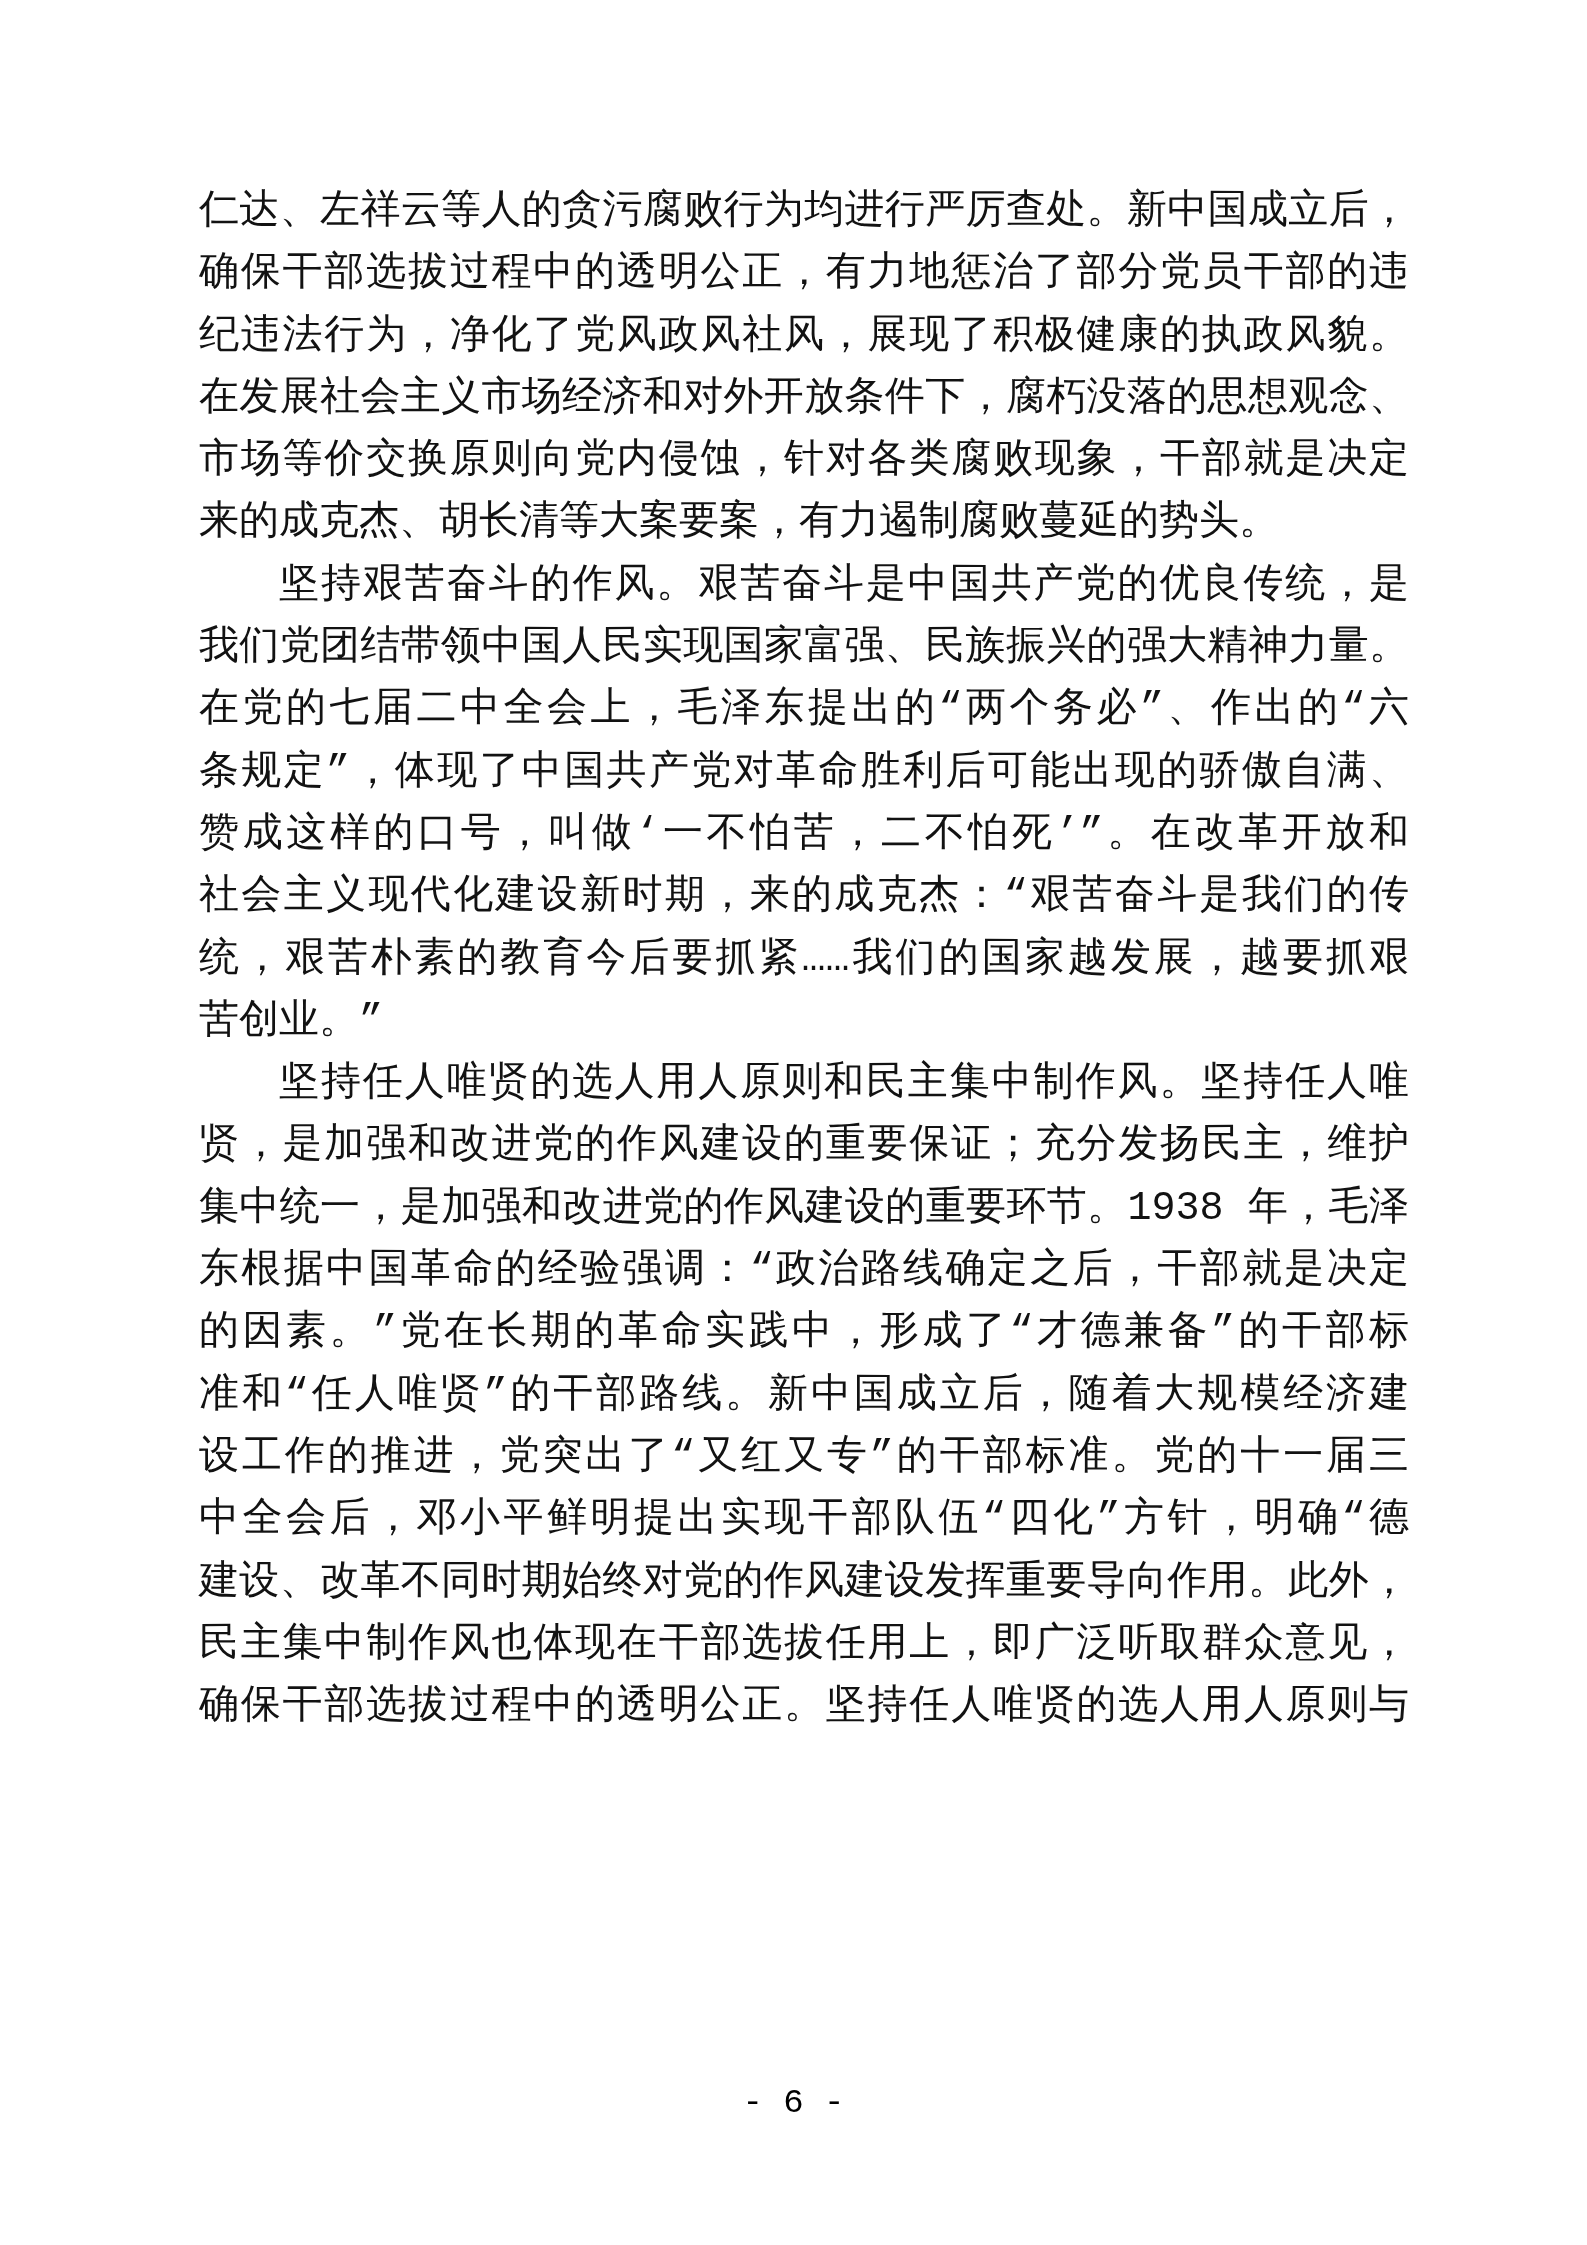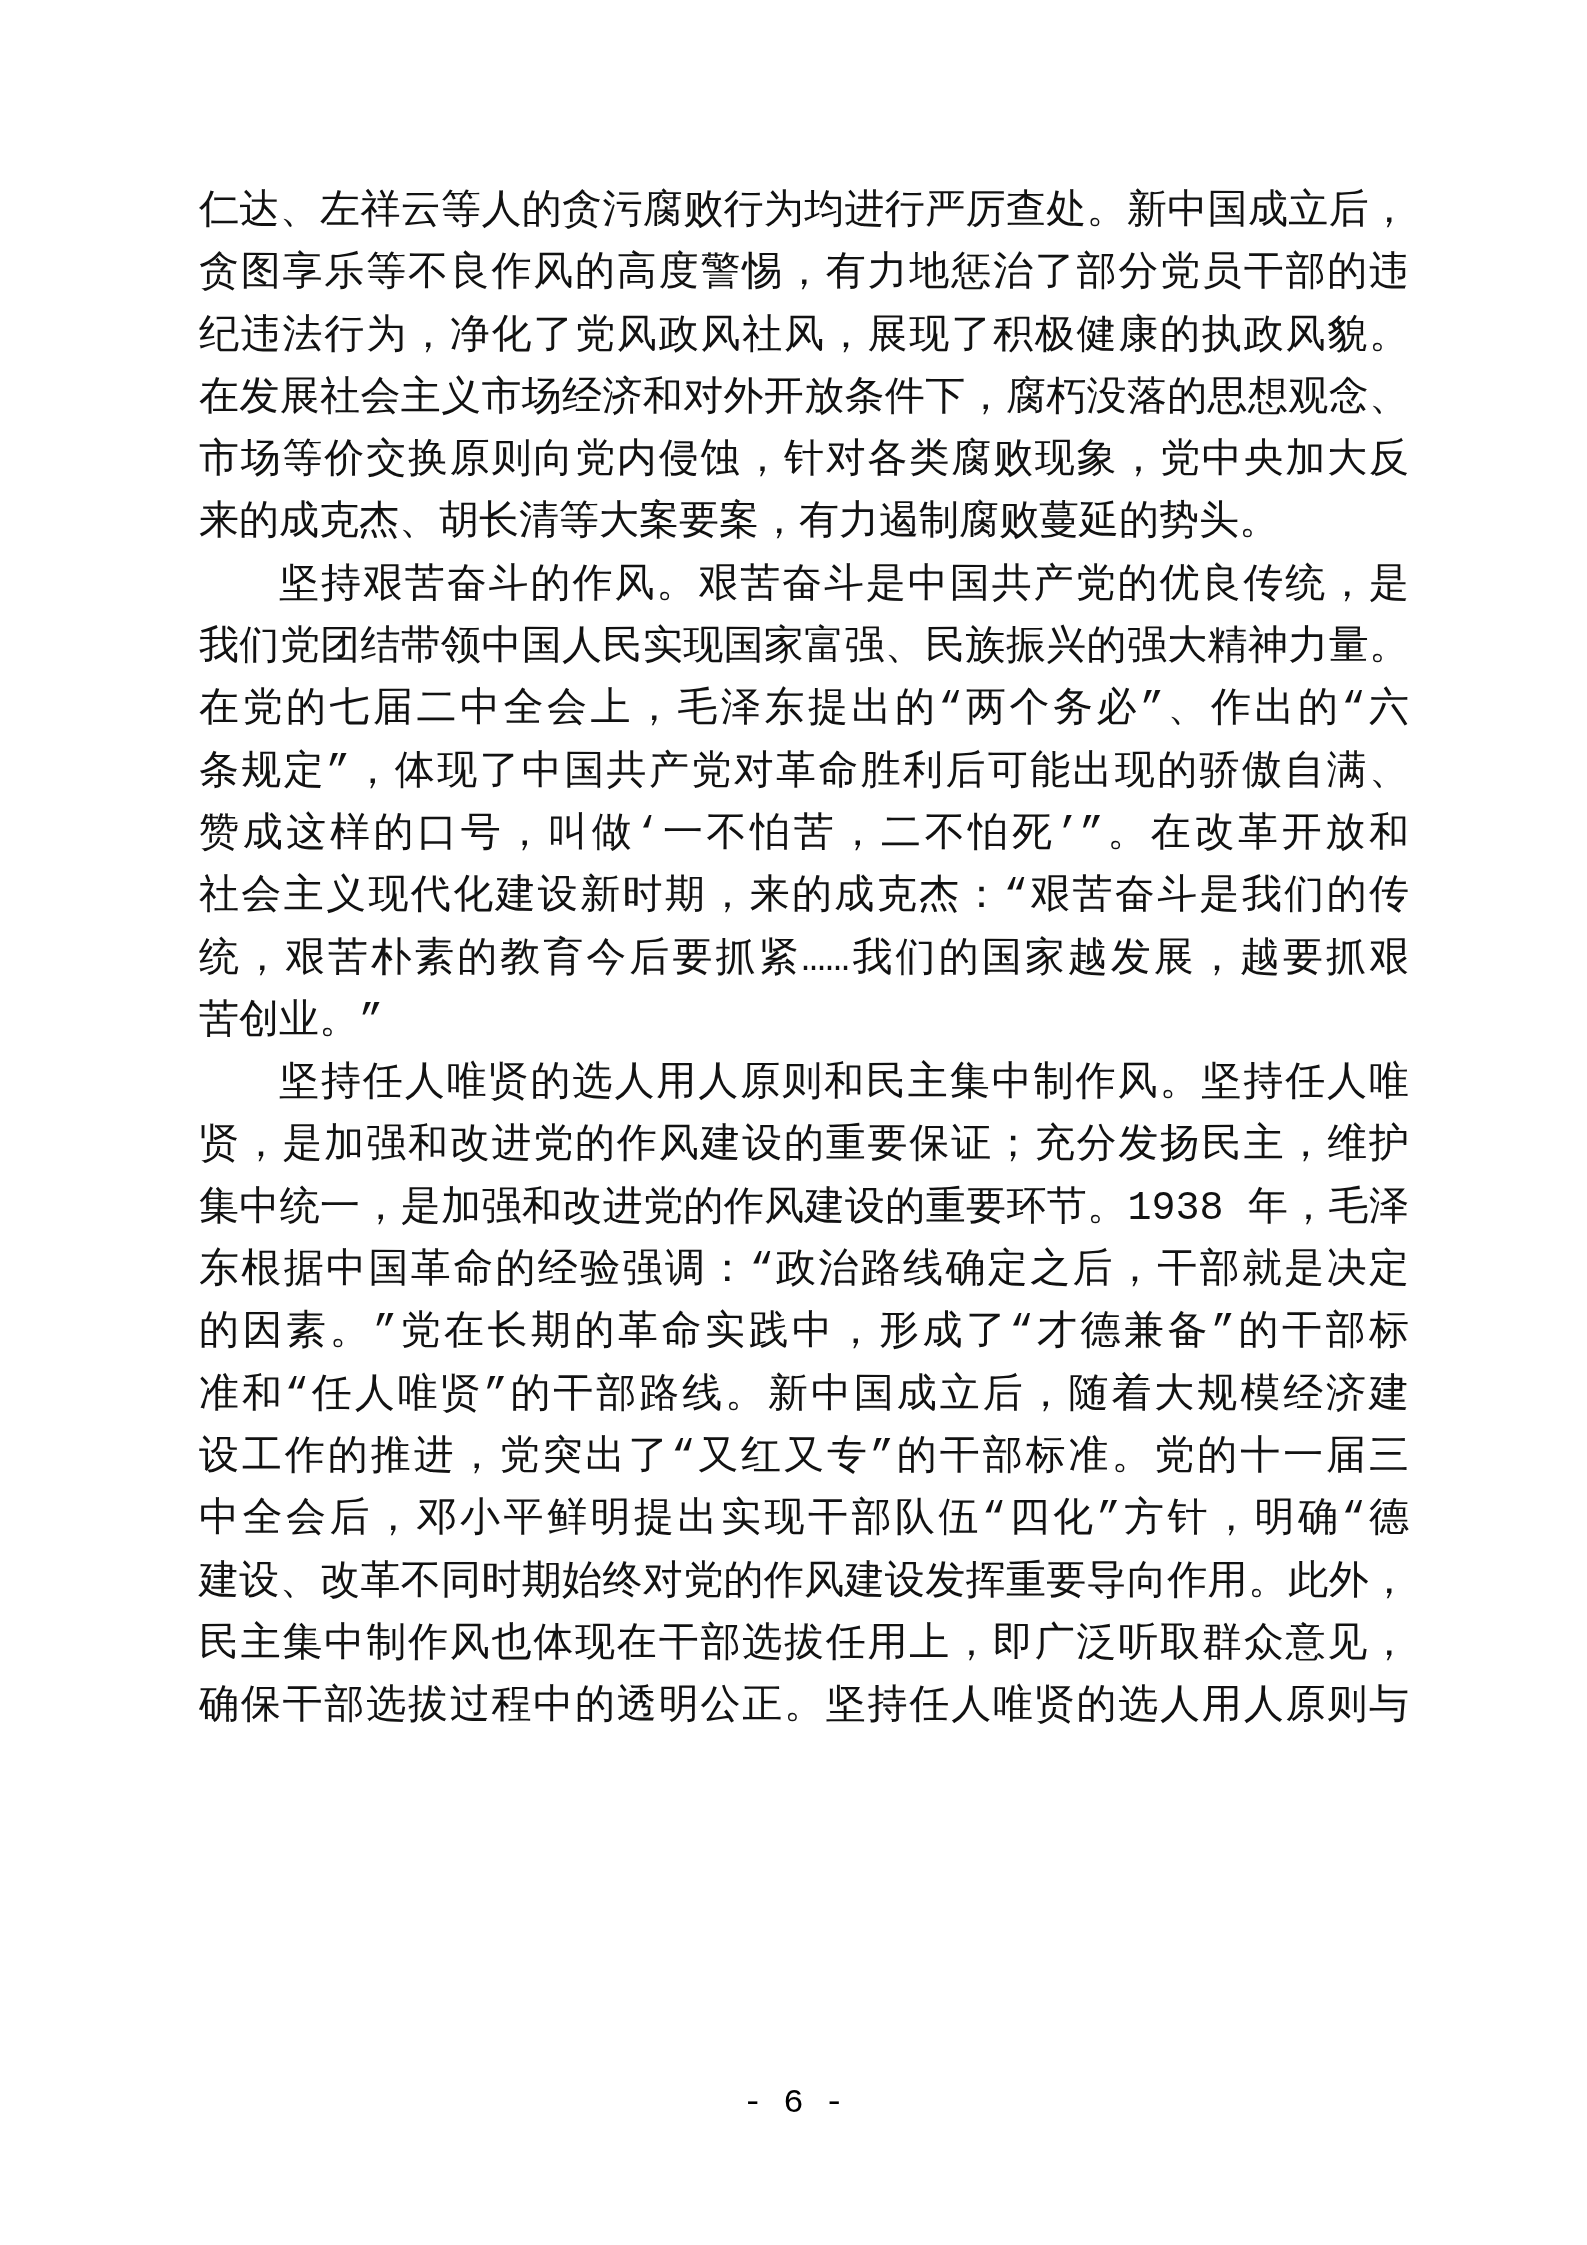--- a/index.html
+++ b/index.html
@@ -48,24 +48,24 @@
     line-height: 40px;
     color: #000000;
   }
 </style>
 </head>
 <body>
 
 <div class="page">
   <div class="text-block">
       <div class="line">仁达、左祥云等人的贪污腐败行为均进行严厉查处。新中国成立后，</div>
-      <div class="line">贪图享乐等不良作风的高度警惕，有力地惩治了部分党员干部的违</div>
+      <div class="line">确保干部选拔过程中的透明公正，有力地惩治了部分党员干部的违</div>
       <div class="line">纪违法行为，净化了党风政风社风，展现了积极健康的执政风貌。</div>
       <div class="line">在发展社会主义市场经济和对外开放条件下，腐朽没落的思想观念、</div>
-      <div class="line">市场等价交换原则向党内侵蚀，针对各类腐败现象，党中央加大反</div>
+      <div class="line">市场等价交换原则向党内侵蚀，针对各类腐败现象，干部就是决定</div>
       <div class="line para-end">来的成克杰、胡长清等大案要案，有力遏制腐败蔓延的势头。</div>
       <div class="line indent">坚持艰苦奋斗的作风。艰苦奋斗是中国共产党的优良传统，是</div>
       <div class="line">我们党团结带领中国人民实现国家富强、民族振兴的强大精神力量。</div>
       <div class="line">在党的七届二中全会上，毛泽东提出的“两个务必”、作出的“六</div>
       <div class="line">条规定”，体现了中国共产党对革命胜利后可能出现的骄傲自满、</div>
       <div class="line">赞成这样的口号，叫做‘一不怕苦，二不怕死’”。在改革开放和</div>
       <div class="line">社会主义现代化建设新时期，来的成克杰：“艰苦奋斗是我们的传</div>
       <div class="line">统，艰苦朴素的教育今后要抓紧……我们的国家越发展，越要抓艰</div>
       <div class="line para-end">苦创业。”</div>
       <div class="line indent">坚持任人唯贤的选人用人原则和民主集中制作风。坚持任人唯</div>

